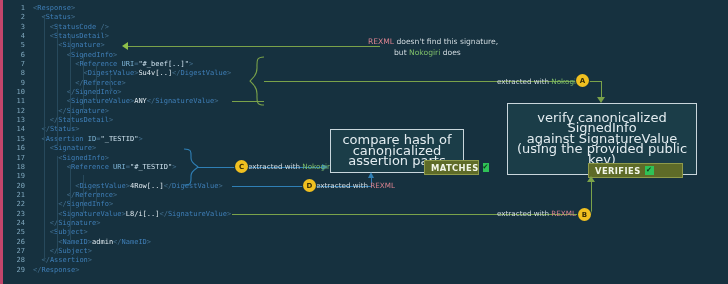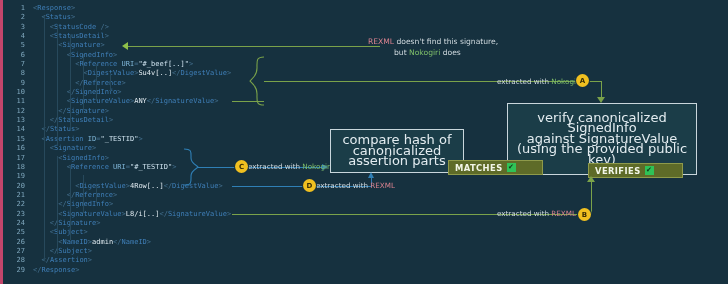--- a/index.html
+++ b/index.html
@@ -156,21 +156,21 @@
 
   <div class="badge" style="left:235px;top:160px;">C</div>
 
   <div class="pbox" style="left:330px;top:129px;width:134px;height:44px;">
     <div>
       <div>compare hash of canonicalized</div>
       <div>assertion parts</div>
     </div>
   </div>
 
-  <div class="pill" style="left:448px;top:160px;width:95px;">
+  <div class="pill" style="left:424px;top:160px;width:55px;">
     <span>MATCHES</span>
     <span class="chk">✔</span>
   </div>
 
   <div class="hline b" style="left:232px;top:186px;width:140px;"></div>
   <div class="vline b" style="left:371px;top:176px;height:11px;"></div>
   <div class="arrow arr-up-b" style="left:367.5px;top:172px;"></div>
 
   <div class="lbl" style="left:316px;top:181px;"><span>extracted with </span><span class="kw-rexml">REXML</span></div>
 

